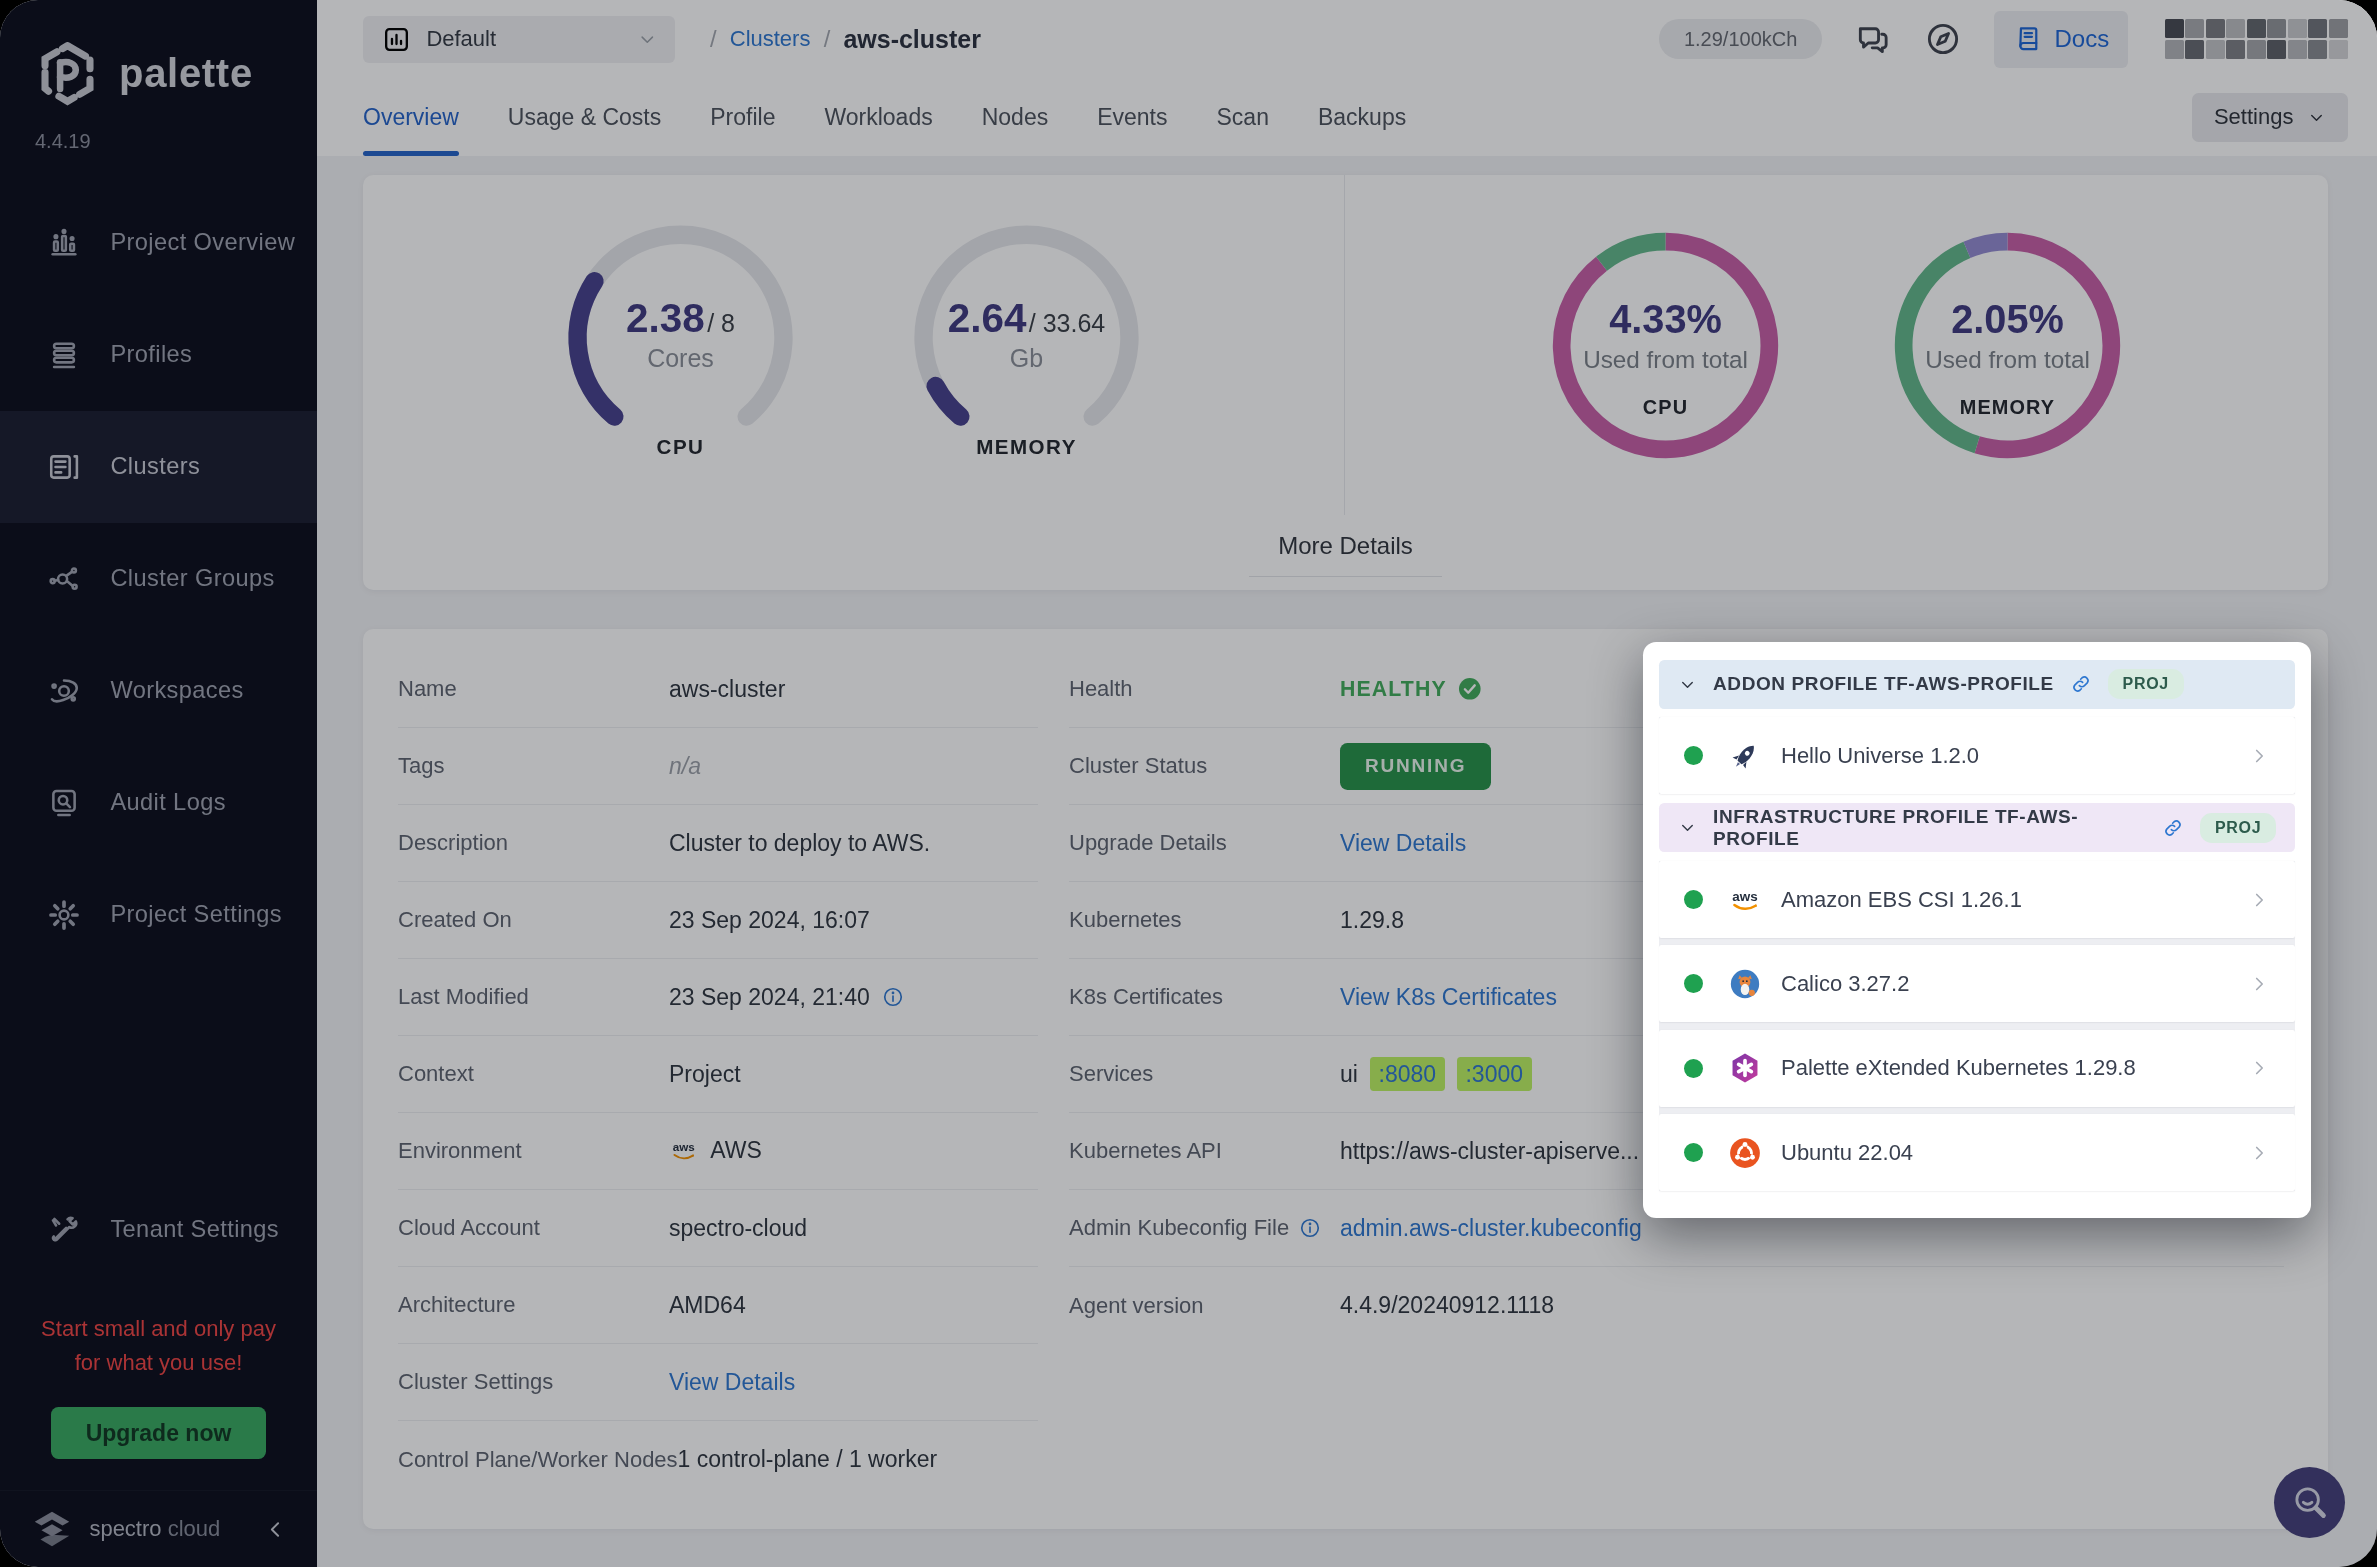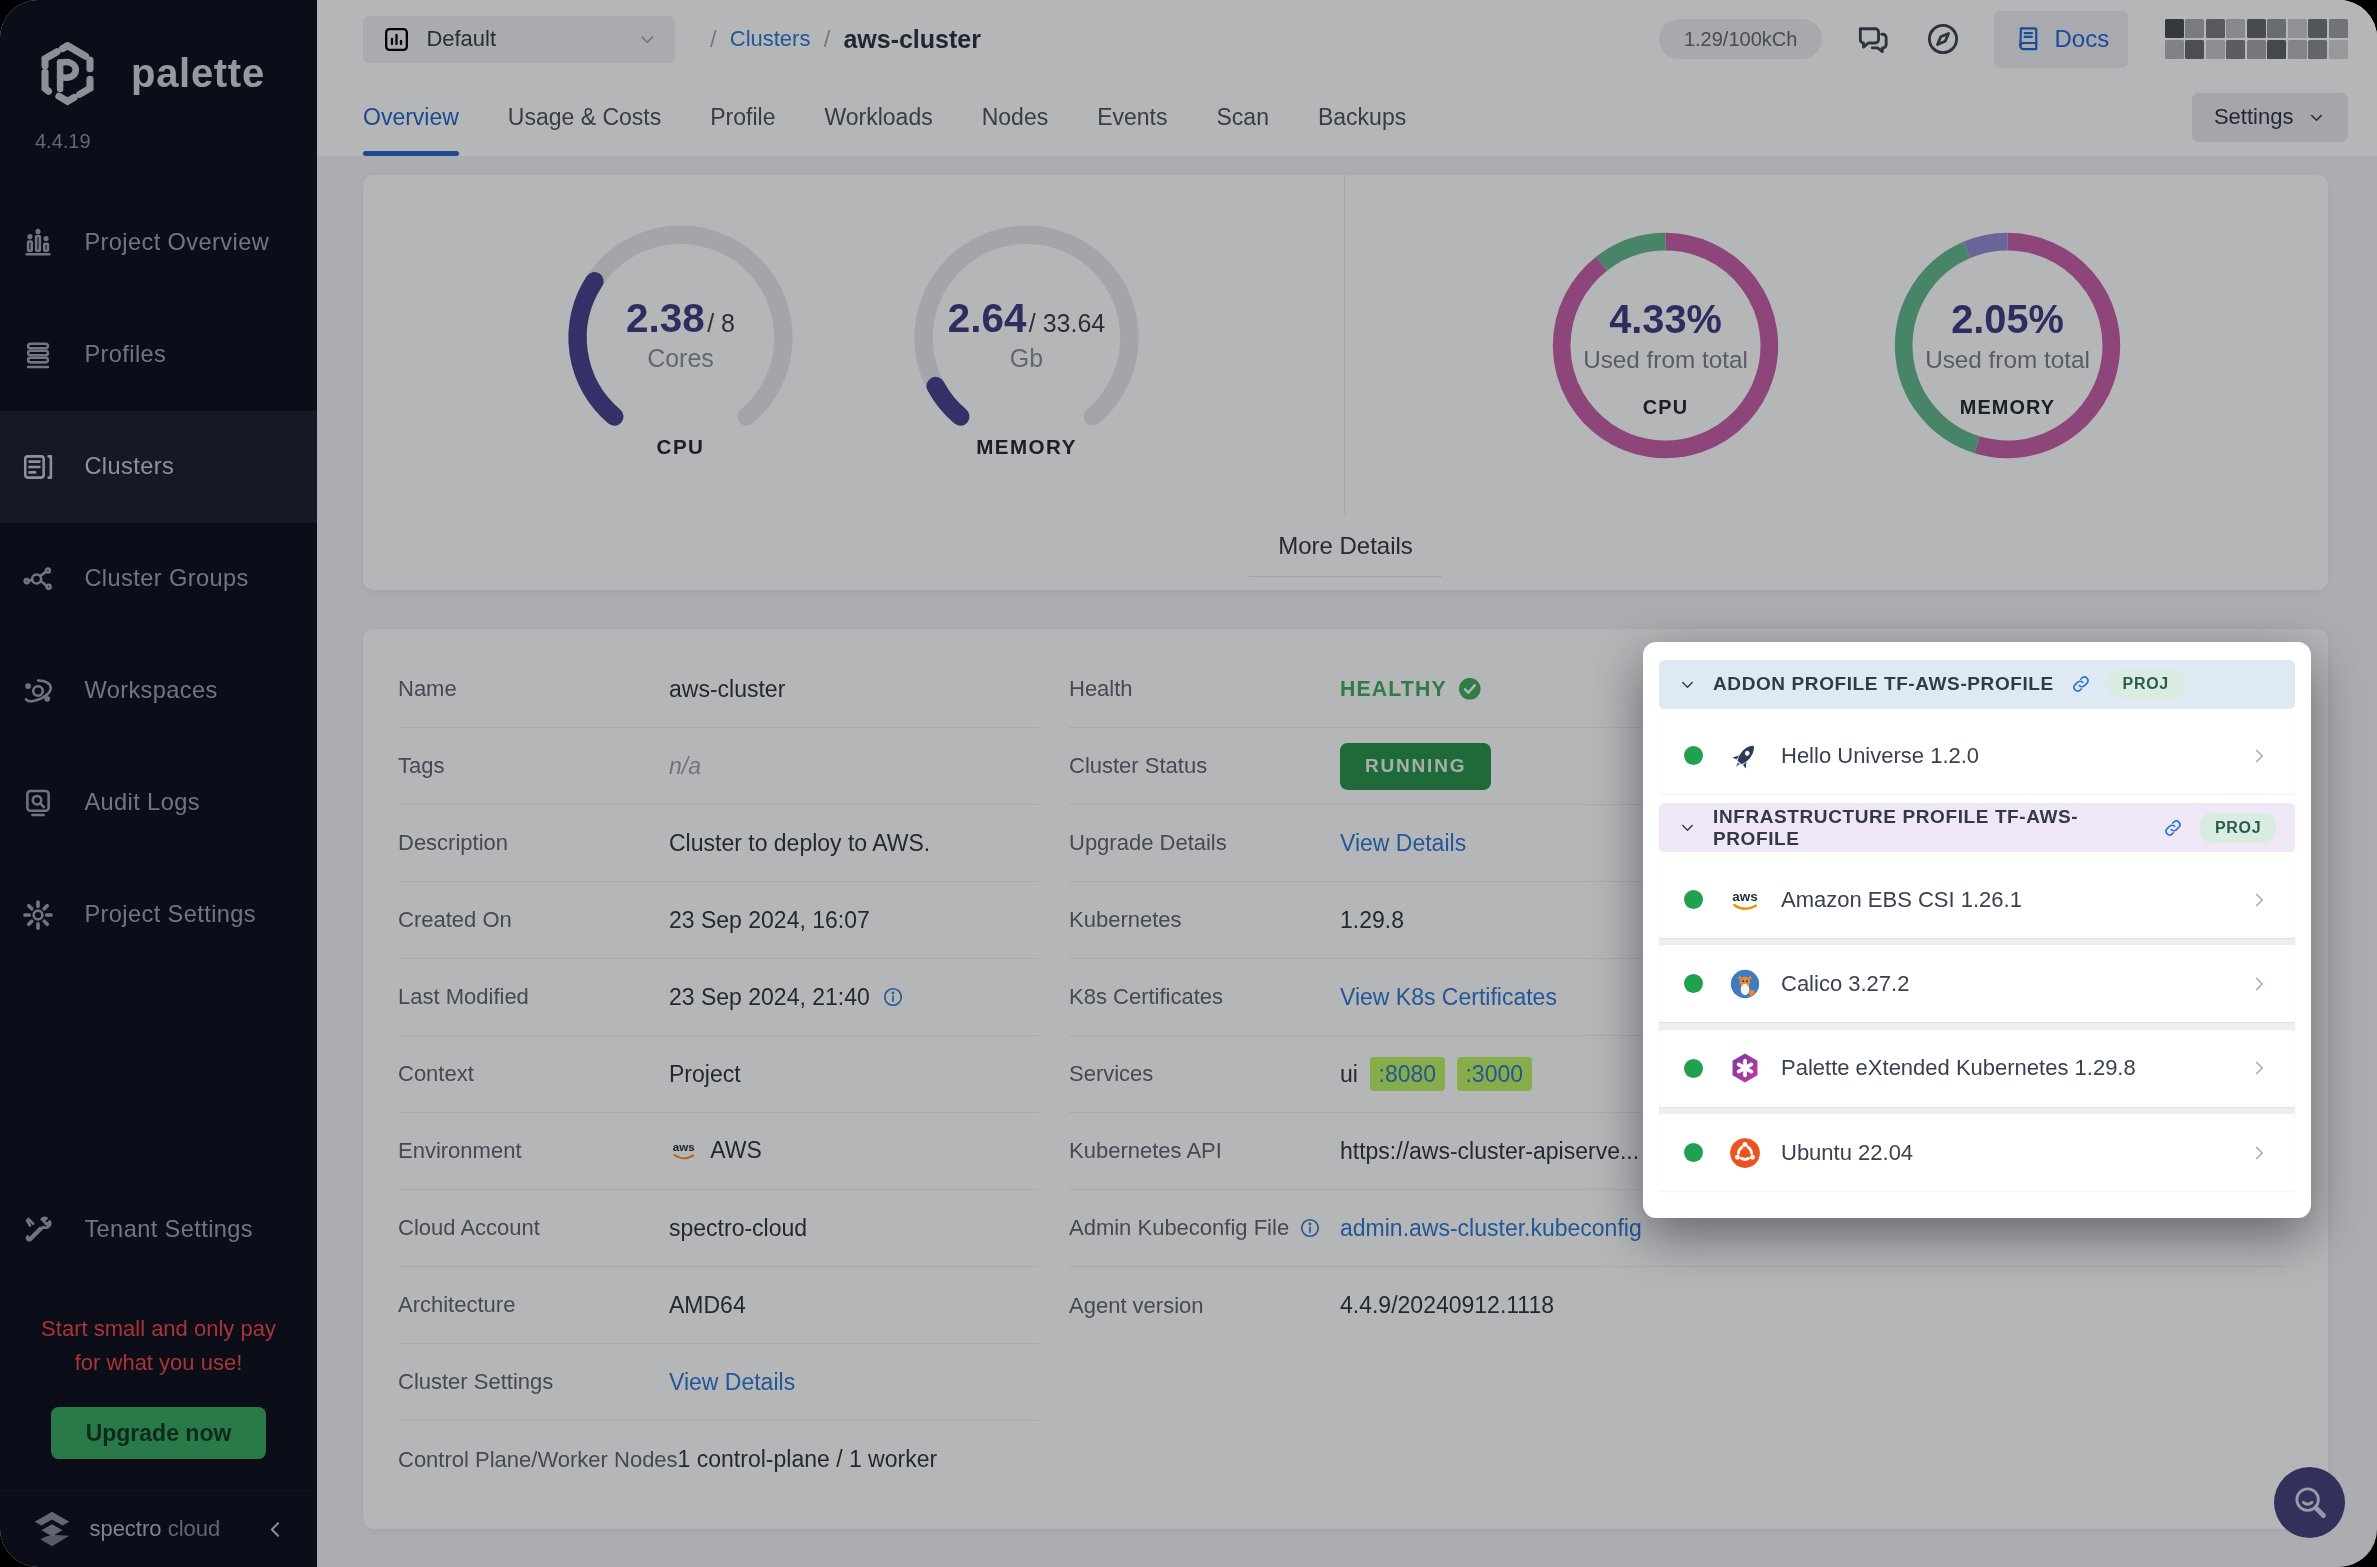--- a/index.html
+++ b/index.html
@@ -3,25 +3,25 @@
 <meta charset="utf-8">
 <style>
   * { margin:0; padding:0; box-sizing:border-box; }
   html,body { width:2377px; height:1568px; }
   body { background:#000; font-family:"Liberation Sans", sans-serif; overflow:hidden; }
 
   .window { position:absolute; inset:0; border-radius:38px; overflow:hidden; display:flex; background:#F1F2F5; }
 
   
   .sidebar { position:relative; width:317px; flex:0 0 317px; background:#0C0E1C; color:#A7AAB5; display:flex; flex-direction:column; z-index:10; }
-  .logo-row { display:flex; align-items:center; gap:28px; padding:38px 7px 0 32px; }
+  .logo-row { display:flex; align-items:center; gap:16px; padding:38px 7px 0 32px; }
   .logo-text { font-size:40px; font-weight:bold; letter-spacing:0.7px; color:#D3D5DC; }
   .version { padding:20.6px 0 0 35px; font-size:20px; color:#8B8E9C; }
   .nav { margin-top:34px; display:flex; flex-direction:column; }
-  .nav-item { height:112px; display:flex; align-items:center; gap:29.4px; padding-left:20px; cursor:pointer; color:#9FA3B0; }
+  .nav-item { height:112px; display:flex; align-items:center; gap:29.4px; padding-left:46px; cursor:pointer; color:#9FA3B0; }
   .nav-item .nav-label { font-size:23.6px; letter-spacing:0.4px; }
   .nav-item.active { background:#1B1E30; color:#C9CBD5; }
   .nav-icon { width:35px; height:35px; display:inline-flex; align-items:center; justify-content:center; color:inherit; }
   .sidebar-bottom { margin-top:auto; }
   .promo { padding:26.5px 22px 0 22px; text-align:center; }
   .promo-text { font-size:22px; line-height:1.55; color:#ef4444; }
   .upgrade { margin:26.5px auto 31px auto; display:block; background:var(--upgrade-green,#38A961); color:#103721; border:none; border-radius:7.4px; font-size:23px; font-weight:bold; padding:12.5px 35px; font-family:inherit; cursor:pointer; }
   .footer { border-top:0.7px solid #20233368; height:77px; display:flex; align-items:center; padding:0 29.4px 0 29.4px; gap:14px; }
   .brand { font-size:22px; color:#B4B7C2; flex:1; }
   .brand .b2 { color:#878B9A; }

